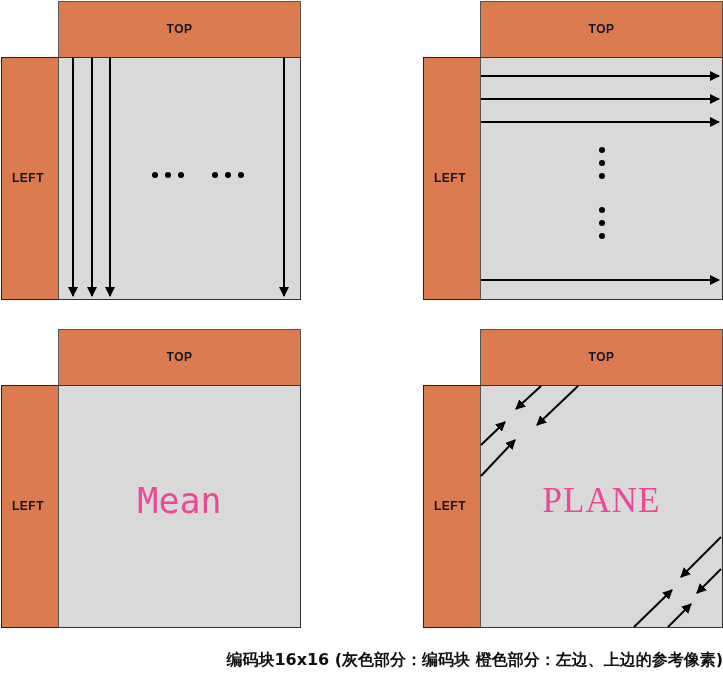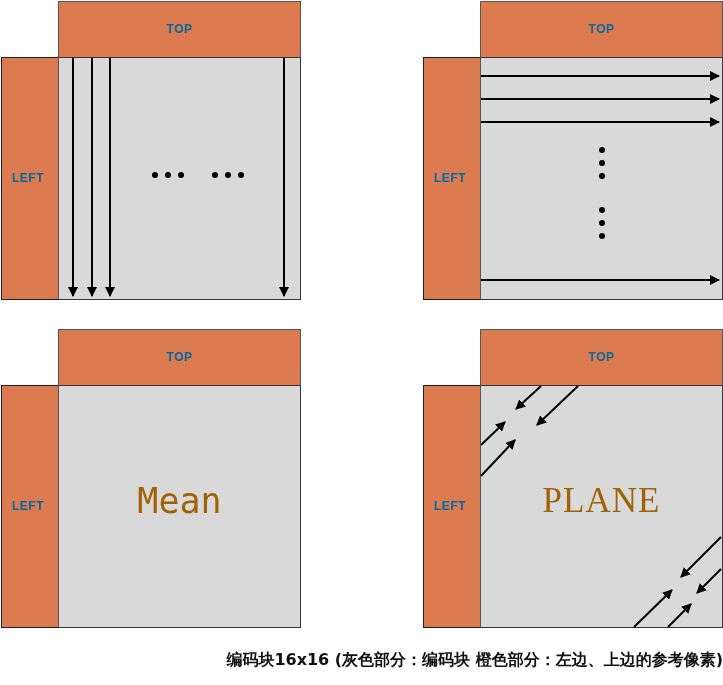--- a/index.html
+++ b/index.html
@@ -2,24 +2,24 @@
 <html><head>
 <meta charset="utf-8">
 <style>
   html, body { margin:0; padding:0; background:#ffffff; }
   body { width:723px; height:685px; position:relative; overflow:hidden; font-family:"Liberation Sans", sans-serif; }
   .quad { position:absolute; width:300px; height:300px; }
   .box { position:absolute; box-sizing:border-box; }
   .top-box { left:57px; top:0; width:243px; height:57px; background:#DD7B50; border:1px solid #555; border-bottom:1px solid #222; }
   .left-box { left:0; top:56px; width:58px; height:243px; background:#DD7B50; border:1px solid #222; border-right:1px solid #444; }
   .block { left:57px; top:56px; width:243px; height:243px; background:#D9D9D9; border:1px solid #333; border-left:1px solid #555; }
-  .label { position:absolute; font-weight:bold; font-size:12px; color:#0369a1; letter-spacing:0.5px; }
+  .label { position:absolute; font-weight:bold; font-size:12px; color:#0f172a; letter-spacing:0.5px; }
   .top-label { left:57px; width:243px; top:21px; text-align:center; }
   .left-label { left:0; width:54px; top:170px; text-align:center; }
-  .mode-text { position:absolute; color:#a16207; font-size:35px; left:57px; width:243px; text-align:center; top:481px; }
+  .mode-text { position:absolute; color:#ec4899; font-size:35px; left:57px; width:243px; text-align:center; top:481px; }
   .mono { font-family:"DejaVu Sans Mono", monospace; }
   .sans { font-family:Liberation Serif, serif; letter-spacing:1px; }
   svg.overlay { position:absolute; left:0; top:0; width:723px; height:685px; pointer-events:none; }
   .caption { position:absolute; left:0; width:723px; top:650px; text-align:right; font-size:16px; font-weight:bold; color:#111; font-family:"DejaVu Sans", sans-serif; }
 </style>
 </head>
 <body>
 
 <div class="quad" style="left:1px; top:1px;">
   <div class="box top-box"></div>

